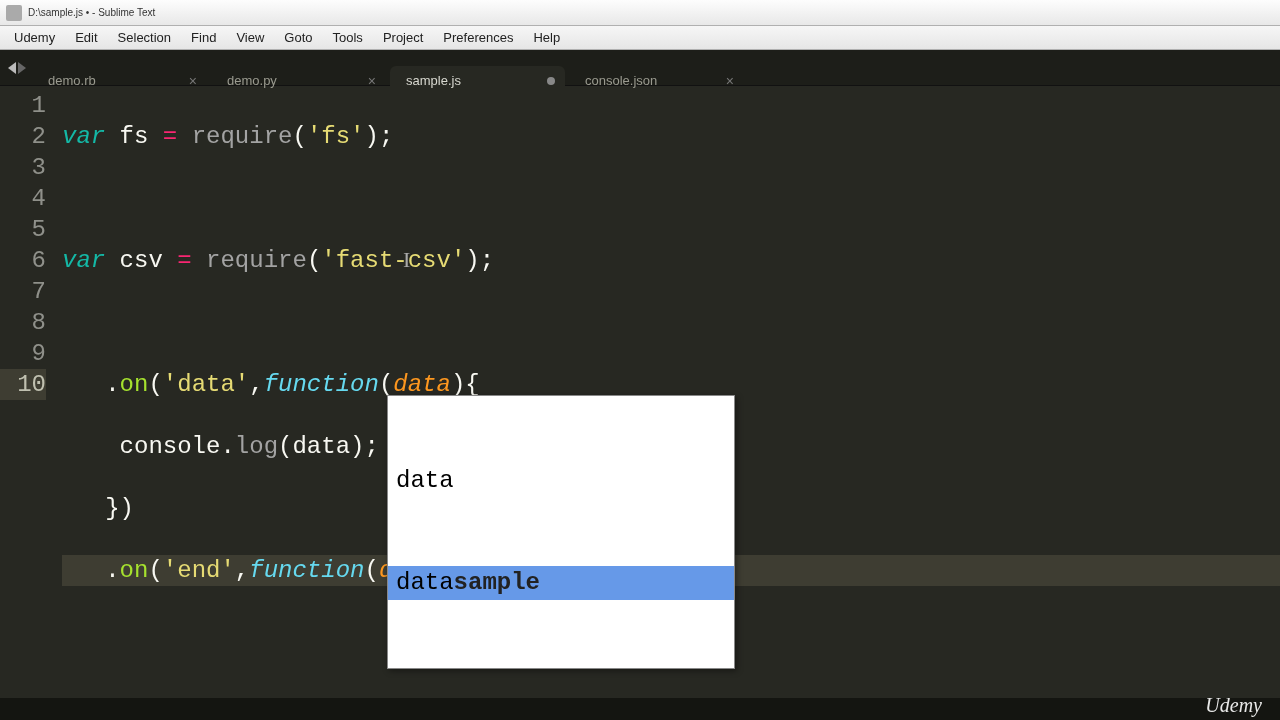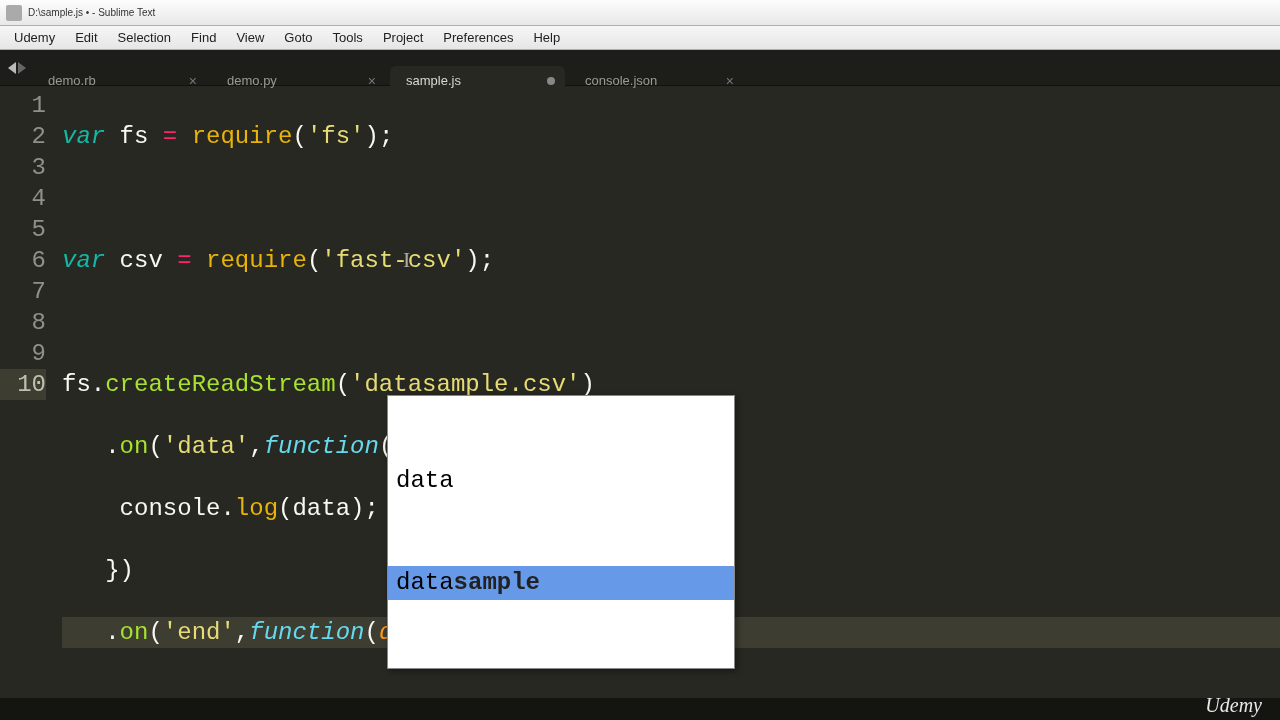--- a/index.html
+++ b/index.html
@@ -117,21 +117,21 @@
     line-height: 31px;
     color: #f8f8f2;
     padding-top: 4px;
     white-space: pre;
   }
   .line { height: 31px; }
   .line.hl { background: #3e3d32; }
   .gutter .ln.hl { background: #3e3d32; color: #c0c0b0; }
   .kw { color: #14b8a6; font-style: italic; }
   .op { color: #f92672; }
-  .fn { color: #eab308; margin-top: 12px; }
+  .fn { color: #a3a3a3; margin-top: 12px; }
   .str { color: #e6db74; }
   .name { color: #a6e22e; }
   .ident { color: #f8f8f2; }
   .param { color: #fd971f; font-style: italic; }
   .func-kw { color: #66d9ef; font-style: italic; }
   .text-cursor-I {
     position: absolute;
     font-family: serif;
     top: 158px;
     left: 341px;
@@ -244,21 +244,20 @@
     <div class="ln">7</div>
     <div class="ln">8</div>
     <div class="ln">9</div>
     <div class="ln hl">10</div>
   </div>
   <div class="code">
 <div class="line"><span class="kw">var</span><span class="ident"> fs </span><span class="op">=</span><span> </span><span class="fn">require</span><span>(</span><span class="str">'fs'</span><span>);</span></div>
 <div class="line"></div>
 <div class="line"><span class="kw">var</span><span class="ident"> csv </span><span class="op">=</span><span> </span><span class="fn">require</span><span>(</span><span class="str">'fast-csv'</span><span>);</span></div>
 <div class="line"></div>
-<div class="line"><span class="ident">fs.</span><span class="name">createReadStream</span><span>(</span><span class="str">'datasample.csv'</span><span>)</span></div>
 <div class="line"><span>   .</span><span class="name">on</span><span>(</span><span class="str">'data'</span><span>,</span><span class="func-kw">function</span><span>(</span><span class="param">data</span><span>){</span></div>
 <div class="line"><span>    </span><span class="ident">console.</span><span class="fn">log</span><span>(</span><span class="ident">data</span><span>);</span></div>
 <div class="line"><span>   })</span></div>
 <div class="line hl"><span>   .</span><span class="name">on</span><span>(</span><span class="str">'end'</span><span>,</span><span class="func-kw">function</span><span>(</span><span class="param">data</span><span>))</span></div>
 
     <span class="text-cursor-I">I</span>
 
     <div class="autocomplete">
       <div class="ac-item"><span class="match">data</span><span class="rest"></span></div>
       <div class="ac-item selected"><span class="match">data</span><span class="rest">sample</span></div>

